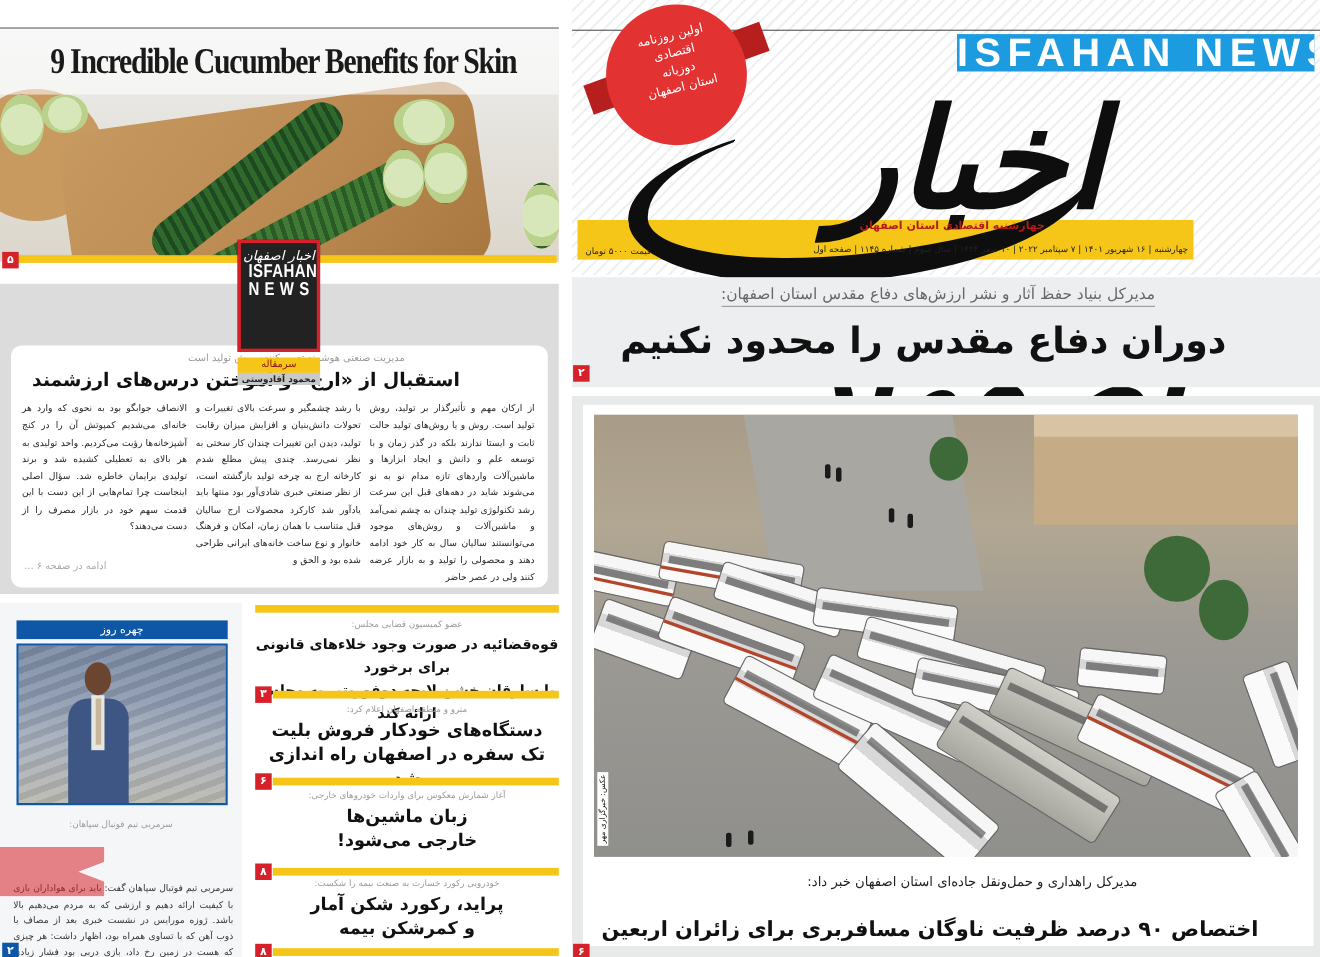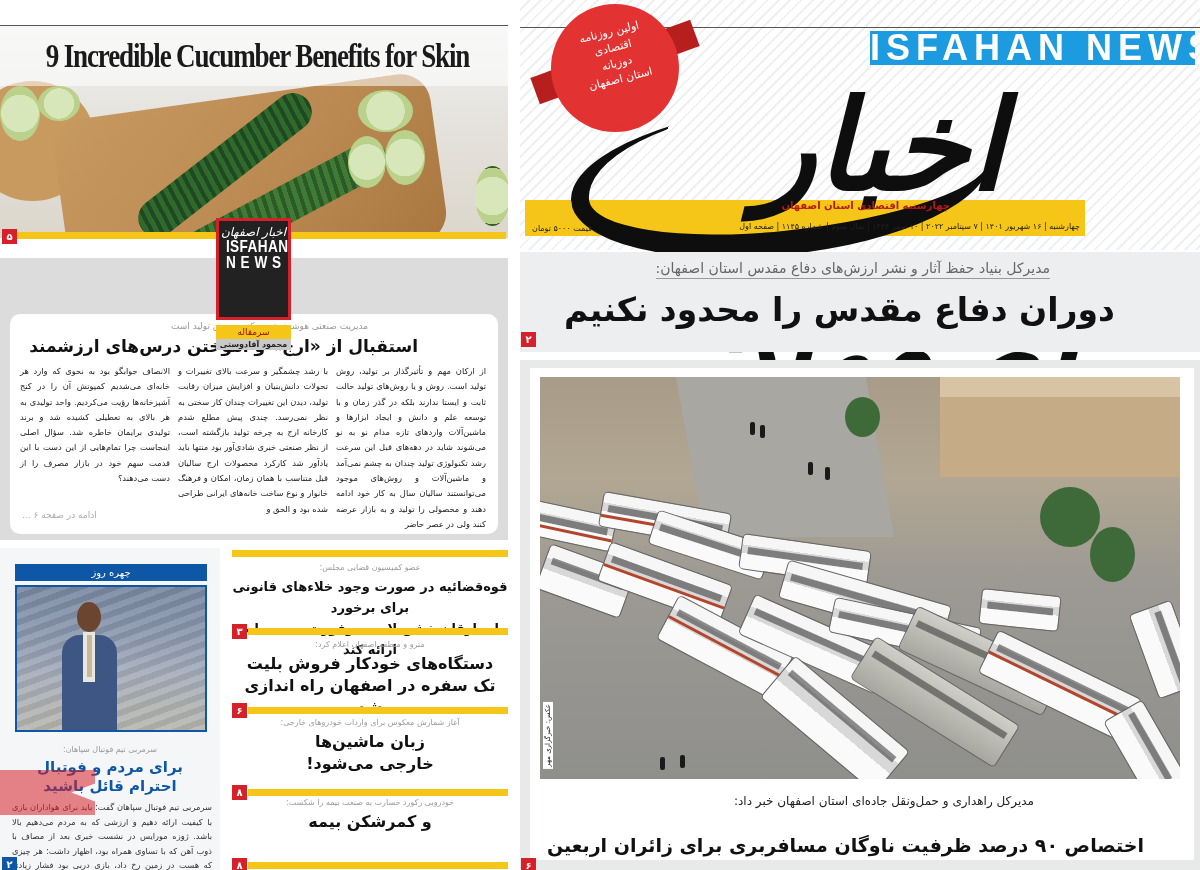--- a/index.html
+++ b/index.html
@@ -155,24 +155,20 @@
 <div class="face" dir="rtl">
   <div class="face-head">چهره روز</div>
   <div class="face-photo">
     <div class="stand-rows"></div>
     <div class="man-suit"></div>
     <div class="man-shirt"></div>
     <div class="man-tie"></div>
     <div class="man-head"></div>
   </div>
   <div class="face-kicker">سرمربی تیم فوتبال سپاهان:</div>
-  <div class="face-title">
-    <div>برای مردم و فوتبال</div>
-    <div>احترام قائل باشید</div>
-  </div>
   <div class="face-body">سرمربی تیم فوتبال سپاهان گفت: باید برای هواداران بازی با کیفیت ارائه دهیم و ارزشی که به مردم می‌دهیم بالا باشد. ژوزه مورایس در نشست خبری بعد از مصاف با ذوب آهن که با تساوی همراه بود، اظهار داشت: هر چیزی که هست در زمین رخ داد، بازی دربی بود فشار زیادی داشت بازی...</div>
 </div>
 <div class="corner-ribbon"></div>
 <div class="page-no" style="left:2px;top:857px;background:#0d57a6;">۲</div>
 
 <div class="yellow-line" style="left:232px;top:550px;width:276px;"></div>
 <div class="news-item" dir="rtl" style="top:563px;">
   <div class="news-kicker">عضو کمیسیون قضایی مجلس:</div>
   <div class="news-title" style="font-size:13px;line-height:21px;">
     <div>قوه‌قضائیه در صورت وجود خلاءهای قانونی برای برخورد</div>
@@ -198,20 +194,21 @@
     <div>زبان ماشین‌ها</div>
     <div>خارجی می‌شود!</div>
   </div>
 </div>
 <div class="yellow-line" style="left:248px;top:789px;width:260px;"></div>
 <div class="page-no" style="left:232px;top:785px;">۸</div>
 
 <div class="news-item" dir="rtl" style="top:798px;">
   <div class="news-kicker">خودرویی رکورد خسارت به صنعت بیمه را شکست:</div>
   <div class="news-title">
+    <div>پراید، رکورد شکن آمار</div>
     <div>و کمرشکن بیمه</div>
   </div>
 </div>
 <div class="yellow-line" style="left:248px;top:862px;width:260px;"></div>
 <div class="page-no" style="left:232px;top:858px;">۸</div>
 
 <div class="mast">
   <div class="mast-topline"></div>
   <div class="mast-ybar"></div>
   <div class="mast-en">ISFAHAN NEWS</div>

